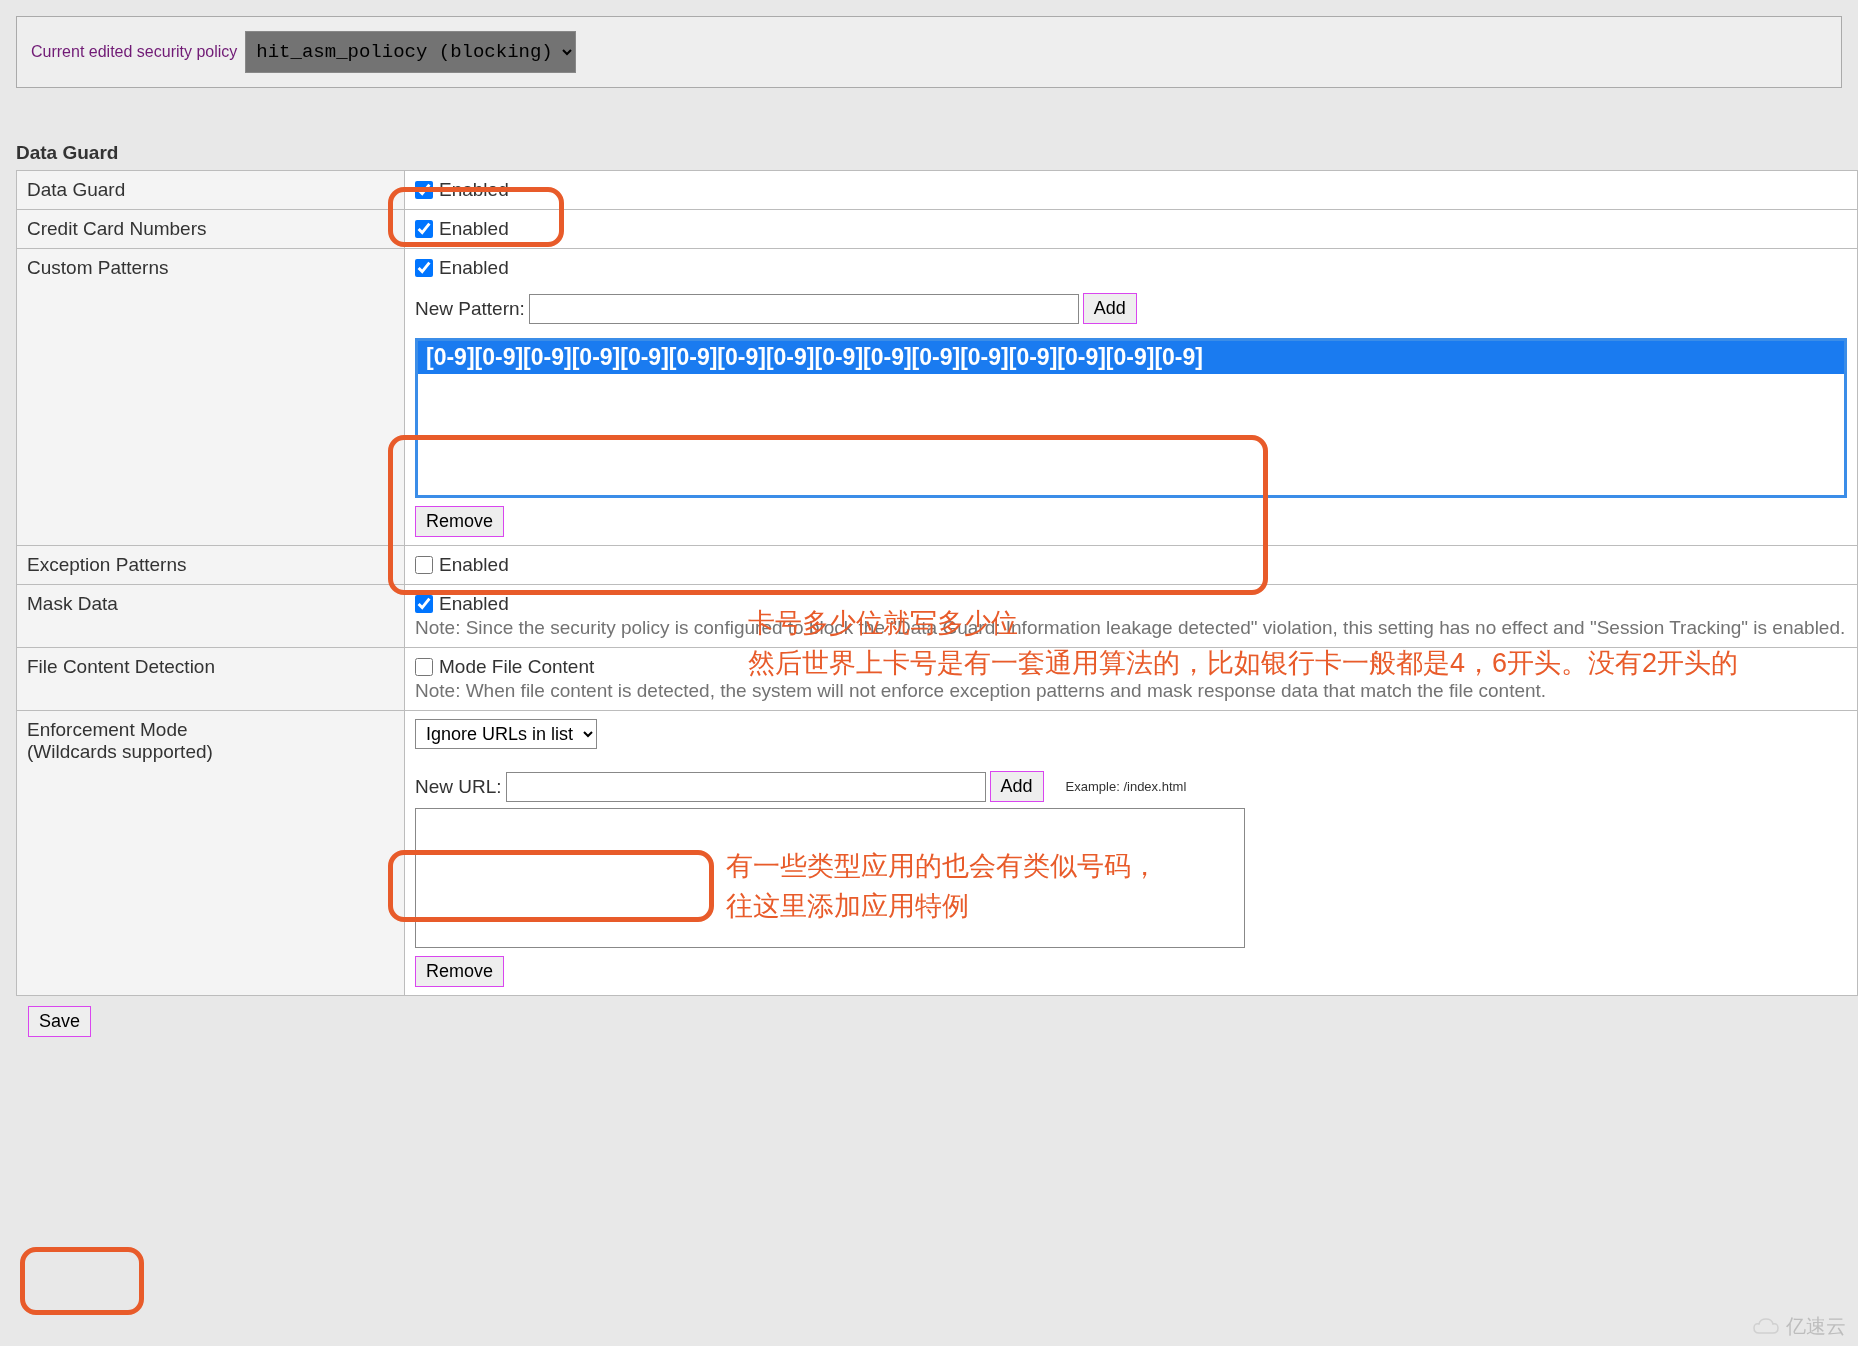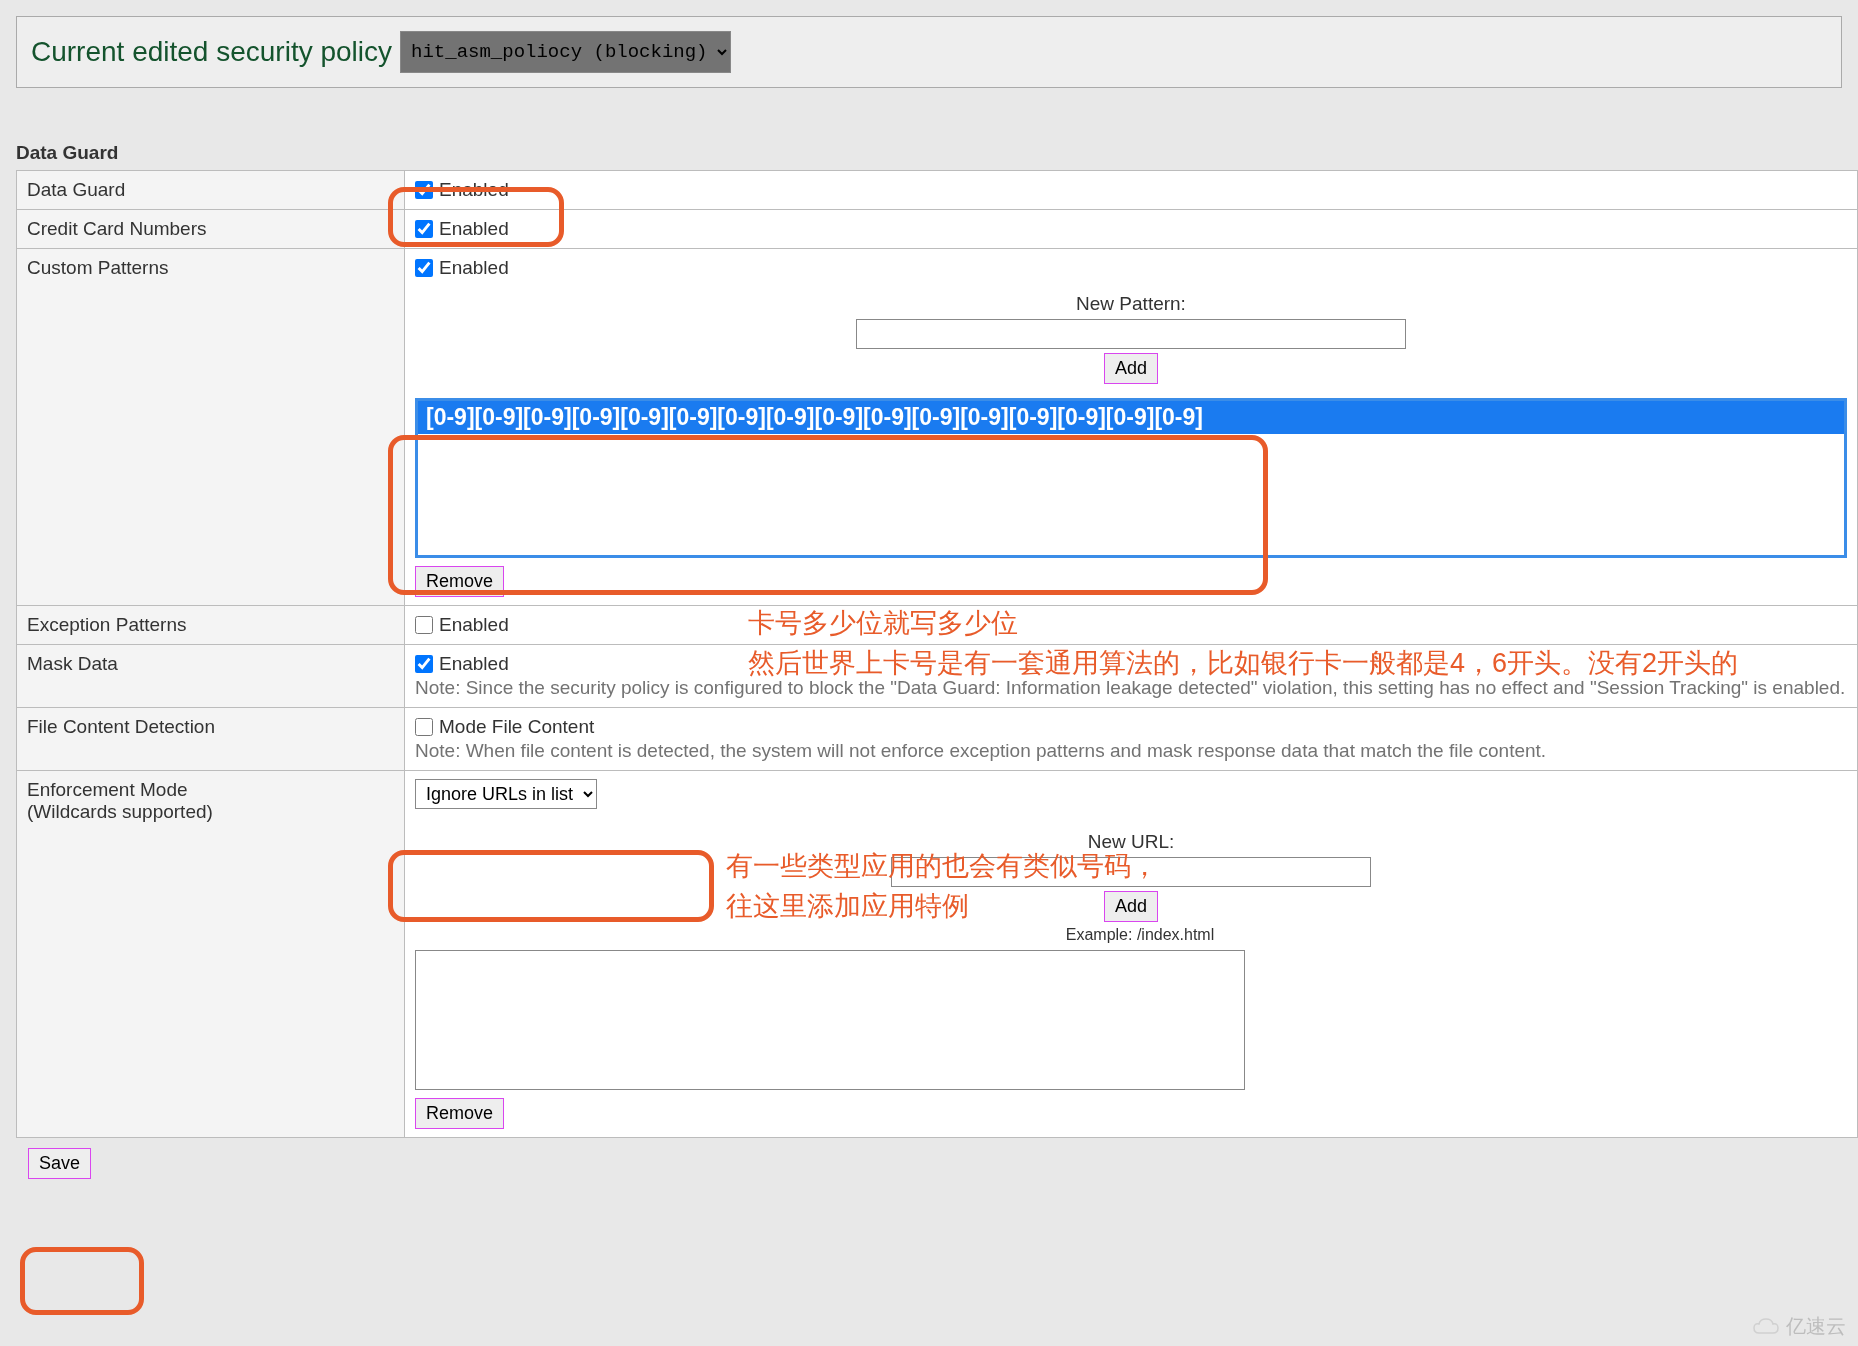--- a/index.html
+++ b/index.html
@@ -15,21 +15,21 @@
 }
 .policy-bar {
   margin: 16px 16px 0 16px;
   border: 1px solid #aaa;
   background: #eee;
   padding: 14px 14px;
   display: flex;
   align-items: center;
   gap: 8px;
 }
-.policy-bar-label { color: #14532d; font-size: 28px; }
+.policy-bar-label { color: #701a75; font-size: 16px; }
 .policy-select {
   font-size: 19px;
   border: 1px solid #888;
   background: #737373;
   padding: 8px 6px;
   font-family: Liberation Mono, monospace;
 }
 .section-title {
   margin: 54px 0 6px 16px;
   font-weight: bold;
@@ -46,21 +46,21 @@
   vertical-align: top;
 }
 td.label-cell {
   width: 388px;
   background: #f4f4f4;
   vertical-align: middle;
   font-size: 19px;
 }
 .cb-line { display: flex; align-items: center; gap: 6px; font-size: 19px; }
 .cb-line input[type=checkbox]{ width:18px; height:18px; }
-.new-line { display: flex; align-items: center; gap: 4px; margin-top: 14px; flex-direction: column; }
+.new-line { display: flex; align-items: center; gap: 4px; margin-top: 14px; }
 .new-line input[type=text] {
   font-size: 18px;
   border: 1px solid #888;
   padding: 3px 4px;
   height: 30px;
 }
 .btn {
   font-size: 18px;
   font-family: inherit;
   border: 1px solid #d946ef;
@@ -85,21 +85,21 @@
 }
 .url-listbox {
   width: 830px;
   height: 140px;
   border: 1px solid #888;
   background: #fff;
   margin-top: 6px;
   overflow-y: scroll;
 }
 .note { font-size: 19px; color: #737373; margin-top: 2px; }
-.example { margin-left: 18px; font-size: 16px; }
+.example { margin-left: 18px; font-size: 13px; }
 .orange-text { color: #e85b2a; font-size: 27px; line-height: 1.35; position: absolute; white-space: nowrap; }
 .orange-box { position: absolute; border: 5px solid #e85b2a; border-radius: 16px; pointer-events: none; }
 .save-wrap { margin: 10px 0 0 28px; }
 .watermark {
   position: absolute;
   bottom: 6px; right: 12px;
   color: #bdbdbd; font-size: 20px;
   display: flex; align-items: center; gap: 6px;
 }
 .watermark svg { opacity: .55; }

